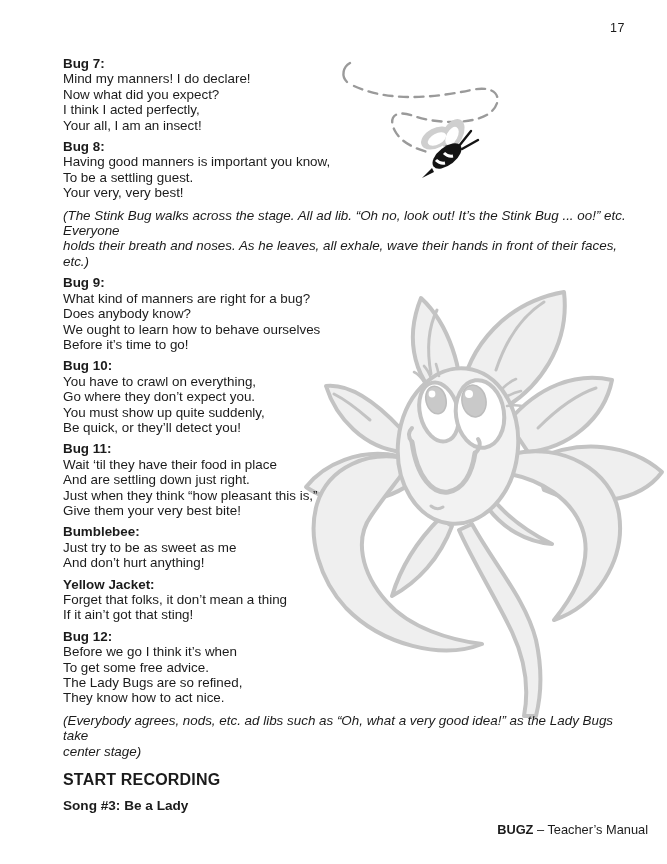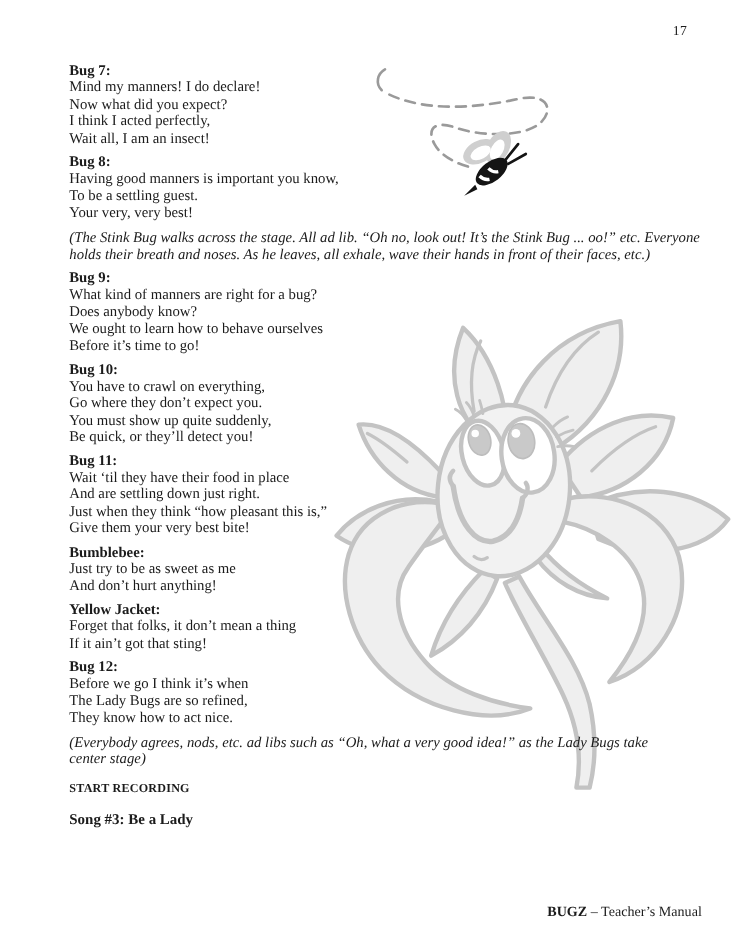--- a/index.html
+++ b/index.html
@@ -1,21 +1,21 @@
 <!DOCTYPE html>
 <html><head>
 <meta charset="utf-8">
 <style>
   html,body{margin:0;padding:0;background:#ffffff;}
   .page{
     position:relative;
     width:667px;height:864px;
     background:#ffffff;
     overflow:hidden;
-    font-family:Liberation Serif, serif;
+    font-family:Liberation Sans, sans-serif;
     color:#1b1b1b;
   }
   .page-number{
     position:absolute;top:21px;right:42px;
     font-size:12.5px;letter-spacing:.5px;
   }
   .content{
     position:relative;z-index:2;
     padding:56px 27px 0 63px;
   }
@@ -23,24 +23,24 @@
   .stanza:first-child{margin-top:0;}
   .speaker{
     margin:0;font-size:13.4px;line-height:15.4px;font-weight:bold;
   }
   .vl{margin:0;font-size:13.4px;line-height:15.4px;}
   .direction{
     margin:7px 0 0 0;max-width:584px;
     font-style:italic;font-size:13.4px;line-height:15.4px;
   }
   .direction p{margin:0;}
-  .cue{margin:13px 0 0 0;font-size:11px;line-height:15.4px;font-weight:bold;letter-spacing:.2px;}
+  .cue{margin:13px 0 0 0;font-size:16px;line-height:15.4px;font-weight:bold;letter-spacing:.2px;}
   .song{margin:11px 0 0 0;font-size:13.6px;line-height:15.4px;font-weight:bold;}
   .footer{
-    position:absolute;z-index:2;top:822px;right:29px;
+    position:absolute;z-index:2;top:822px;right:19px;
     font-size:12.8px;
   }
   .footer .book{font-weight:bold;}
   .art{position:absolute;z-index:1;}
   #bee-art{left:332px;top:50px;}
   #flower-art{left:300px;top:288px;}
 </style>
 </head>
 <body>
 
@@ -126,21 +126,21 @@
     </g>
   </svg>
 
   <main class="content">
 
     <section class="stanza">
       <p class="speaker">Bug 7:</p>
       <p class="vl">Mind my manners! I do declare!</p>
       <p class="vl">Now what did you expect?</p>
       <p class="vl">I think I acted perfectly,</p>
-      <p class="vl">Wait all, I am an insect!</p>
+      <p class="vl">Your all, I am an insect!</p>
     </section>
 
     <section class="stanza">
       <p class="speaker">Bug 8:</p>
       <p class="vl">Having good manners is important you know,</p>
       <p class="vl">To be a settling guest.</p>
       <p class="vl">Your very, very best!</p>
     </section>
 
     <div class="direction">
@@ -181,20 +181,21 @@
 
     <section class="stanza">
       <p class="speaker">Yellow Jacket:</p>
       <p class="vl">Forget that folks, it don’t mean a thing</p>
       <p class="vl">If it ain’t got that sting!</p>
     </section>
 
     <section class="stanza">
       <p class="speaker">Bug 12:</p>
       <p class="vl">Before we go I think it’s when</p>
+      <p class="vl">To get some free advice.</p>
       <p class="vl">The Lady Bugs are so refined,</p>
       <p class="vl">They know how to act nice.</p>
     </section>
 
     <div class="direction">
       <p>(Everybody agrees, nods, etc. ad libs such as “Oh, what a very good idea!” as the Lady Bugs take</p>
       <p>center stage)</p>
     </div>
 
     <p class="cue">START RECORDING</p>

